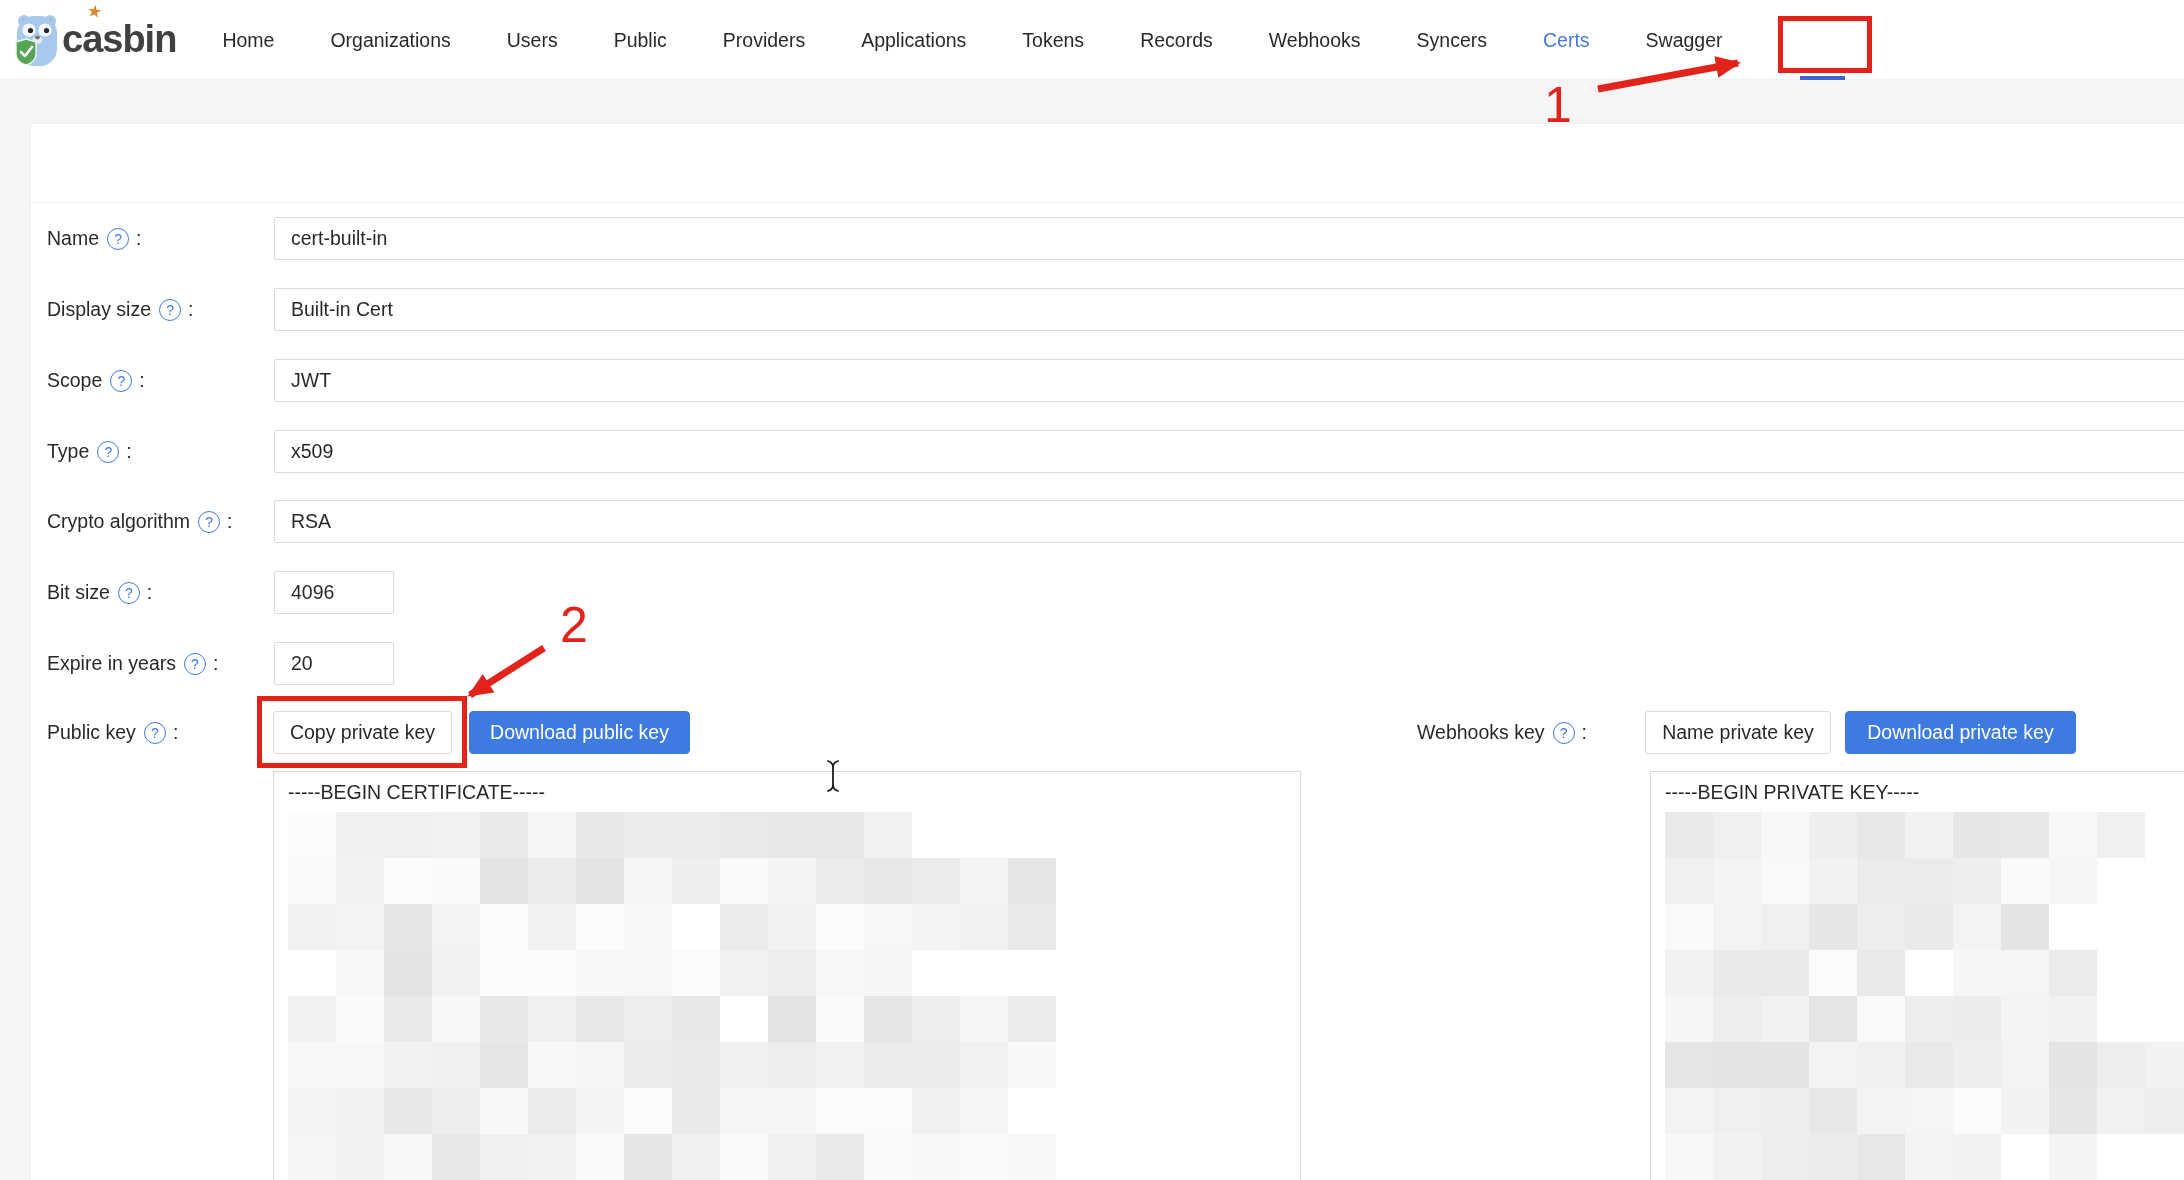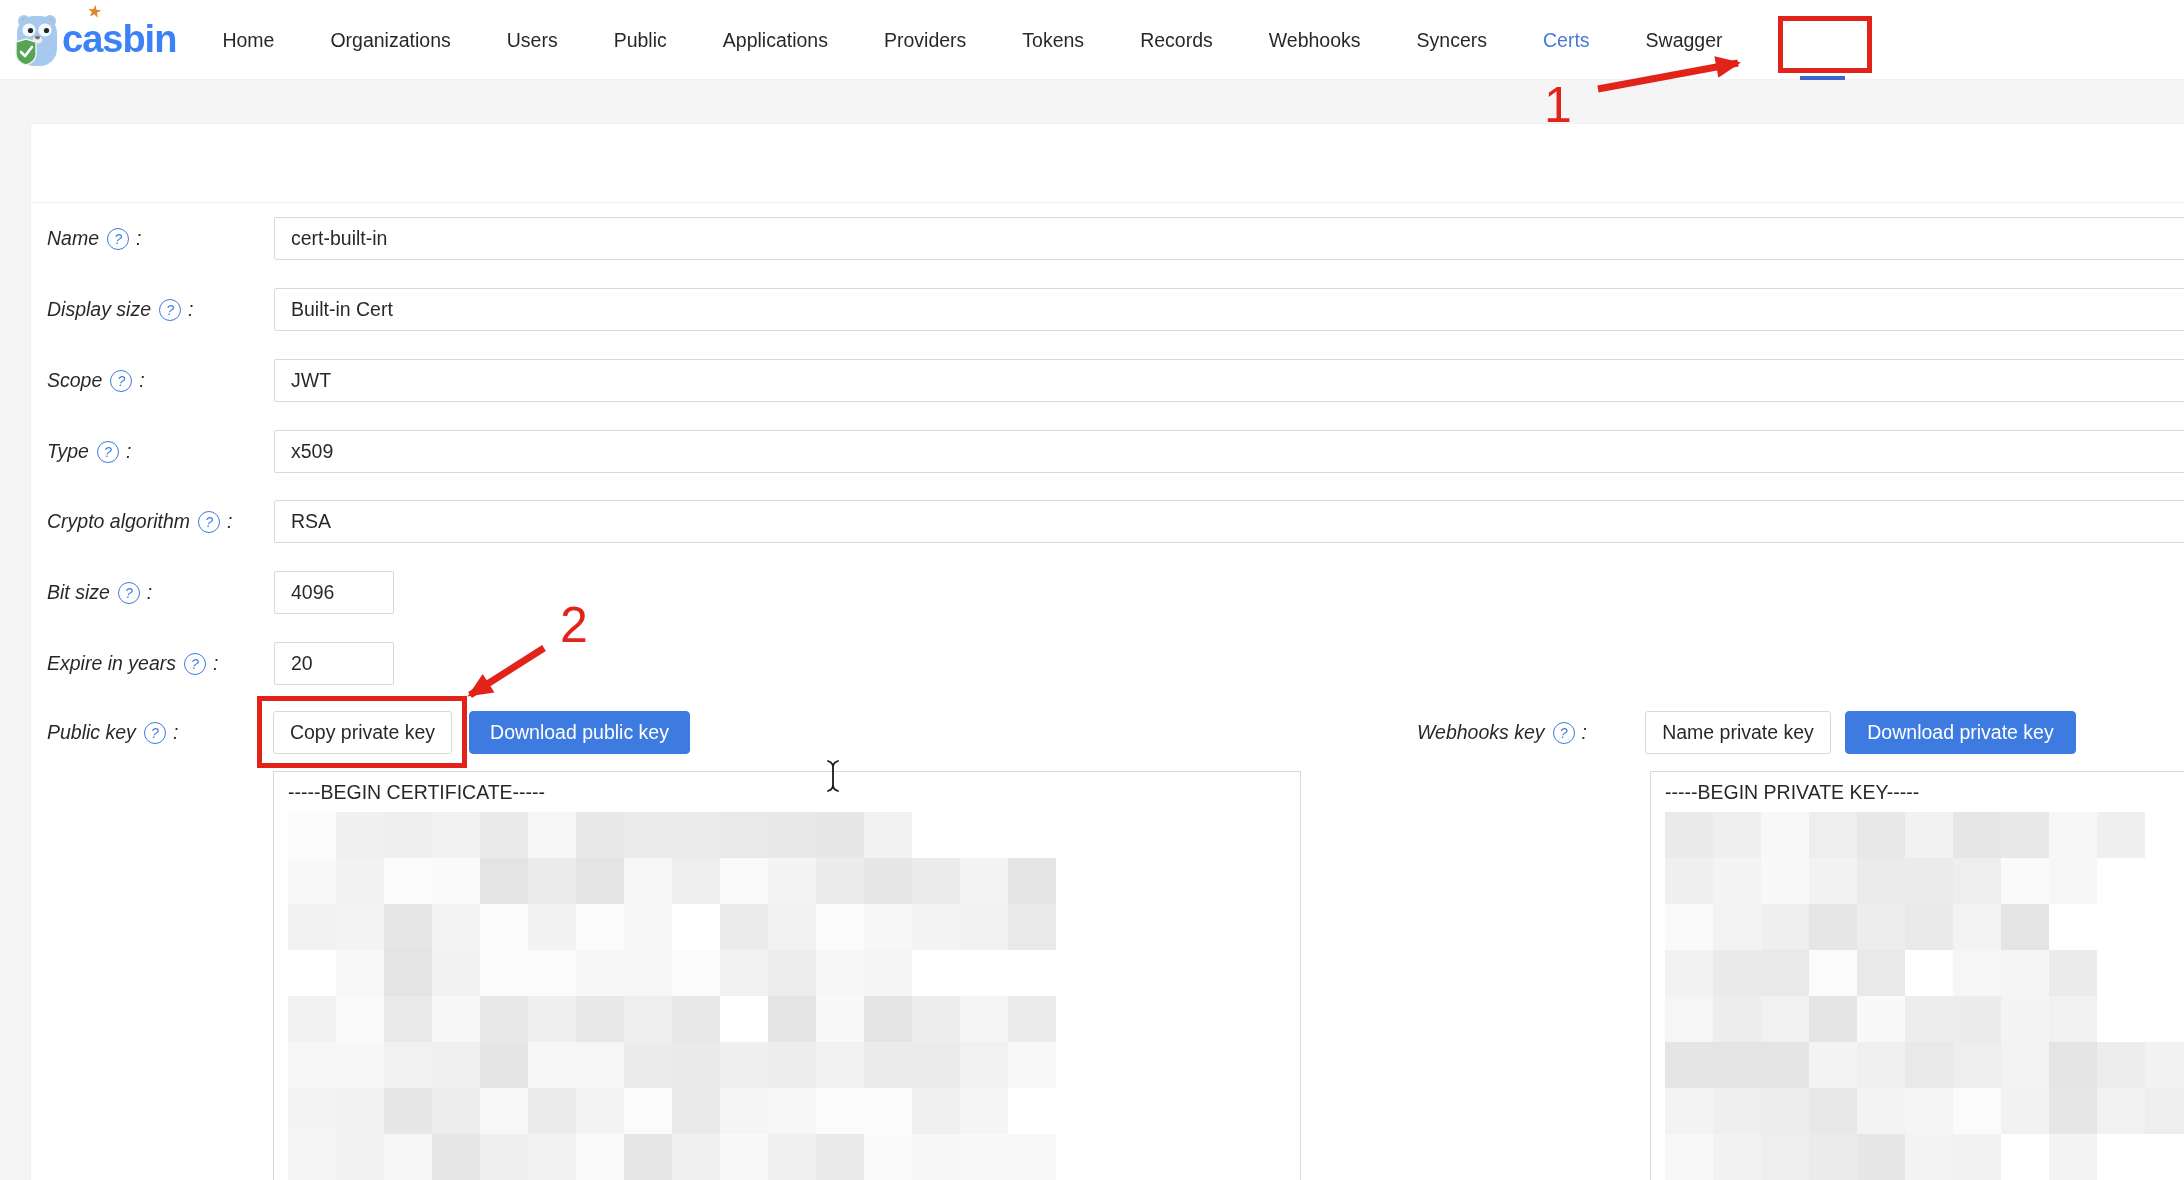--- a/index.html
+++ b/index.html
@@ -3,21 +3,21 @@
 <meta charset="utf-8">
 <style>
   * { margin:0; padding:0; box-sizing:border-box; }
   html,body { width:2184px; height:1180px; overflow:hidden; background:#f5f5f5;
               font-family:"Liberation Sans", sans-serif; color:rgba(0,0,0,.85); }
 
   
   .nav { position:absolute; left:0; top:0; width:2184px; height:80px; background:#fff;
          border-bottom:1px solid #f0f0f0; display:flex; align-items:center; z-index:2; }
   .logo { display:flex; align-items:center; margin-left:14px; position:relative; height:64px; cursor:pointer; }
-  .logo-text { font-size:38px; font-weight:700; letter-spacing:-1px; color:#3b82f6; margin-left:2px; position:relative; }
+  .logo-text { font-size:38px; font-weight:700; letter-spacing:-1px; color:#404040; margin-left:2px; position:relative; }
   .logo-star { position:absolute; top:-7px; left:73px; color:#e0862e; font-size:17px; transform:rotate(8deg); }
   .nav-items { display:flex; align-items:center; margin-left:18px; }
   .nav-item { padding:0 28px; height:80px; line-height:80px; font-size:19.5px; color:rgba(0,0,0,.85);
               cursor:pointer; white-space:nowrap; }
   .nav-item.active { color:#4878d8; }
   .ink-bar { position:absolute; left:1800px; top:76px; width:45px; height:4px; background:#4065cc; z-index:3; }
 
   
   .card { position:absolute; left:30px; top:123px; width:2214px; height:1120px; background:#fff;
           border:1px solid #f0f0f0; border-right:none; border-bottom:none; }
@@ -26,21 +26,21 @@
   .btn { height:43px; border:1px solid #d9d9d9; background:#fff; border-radius:3px; font-size:19.5px;
          font-family:"Liberation Sans", sans-serif; color:rgba(0,0,0,.85); cursor:pointer; padding:0 21px; }
   .btn-primary { background:#3d7be0; border-color:#3d7be0; color:#fff; }
   .btn-save { margin-left:20px; width:83px; padding:0; }
   .btn-save-exit { margin-left:28px; width:140px; padding:0; border-radius:4px; }
   .card-divider { position:absolute; left:0; top:78px; width:100%; height:1px; background:#f0f0f0; }
 
   
   .form-row { position:absolute; left:0; width:100%; height:43px; }
   .form-label { position:absolute; left:16px; top:0; height:43px; display:flex; align-items:center;
-                font-size:19.5px; color:rgba(0,0,0,.85); white-space:nowrap;font-style:italic; }
+                font-size:19.5px; color:rgba(0,0,0,.85); white-space:nowrap; }
   .q-icon { display:inline-block; width:22px; height:22px; border:1.6px solid #3d7be0; border-radius:50%;
             margin:0 7px 0 8px; position:relative; cursor:pointer; }
   .q-icon::after { content:"?"; position:absolute; left:0; top:0; width:100%; height:100%;
                    display:flex; align-items:center; justify-content:center; font-size:14px; color:#3d7be0; }
   .form-input { position:absolute; left:243px; top:0; height:43px; border:1px solid #d9d9d9; border-radius:2px;
                 font-size:19.5px; font-family:"Liberation Sans", sans-serif; color:rgba(0,0,0,.85);
                 padding:0 16px; background:#fff; outline:none; }
   .input-wide { width:1972px; }
   .input-small { width:120px; }
 
@@ -83,22 +83,22 @@
       <path d="M7 40 L11 44 L18 35" fill="none" stroke="#ffffff" stroke-width="2.6" stroke-linecap="round" stroke-linejoin="round"></path>
     </svg>
     <span class="logo-text">casbin</span>
     <span class="logo-star">★</span>
   </div>
   <div class="nav-items">
     <div class="nav-item">Home</div>
     <div class="nav-item">Organizations</div>
     <div class="nav-item">Users</div>
     <div class="nav-item">Public</div>
+    <div class="nav-item">Providers</div>
     <div class="nav-item">Applications</div>
-    <div class="nav-item">Providers</div>
     <div class="nav-item">Tokens</div>
     <div class="nav-item">Records</div>
     <div class="nav-item">Webhooks</div>
     <div class="nav-item">Syncers</div>
     <div class="nav-item active">Certs</div>
     <div class="nav-item">Swagger</div>
   </div>
 </div>
 <div class="ink-bar"></div>
 

